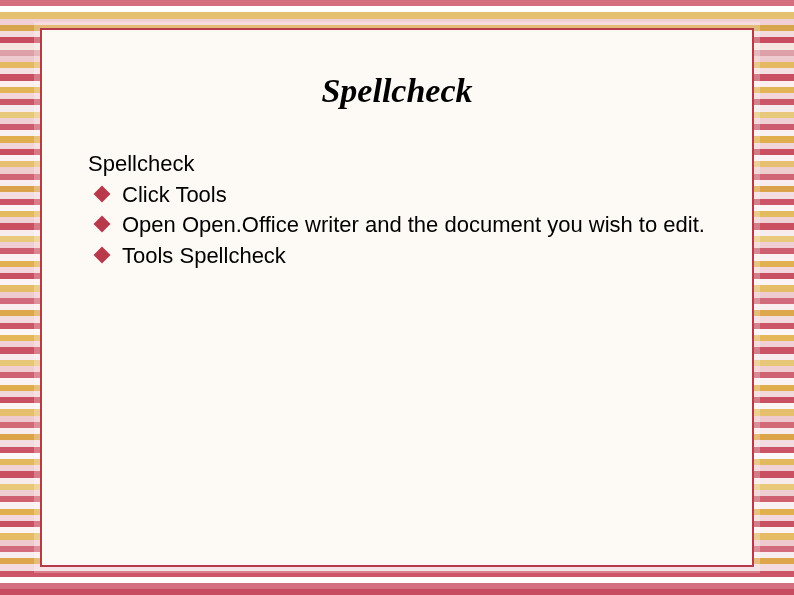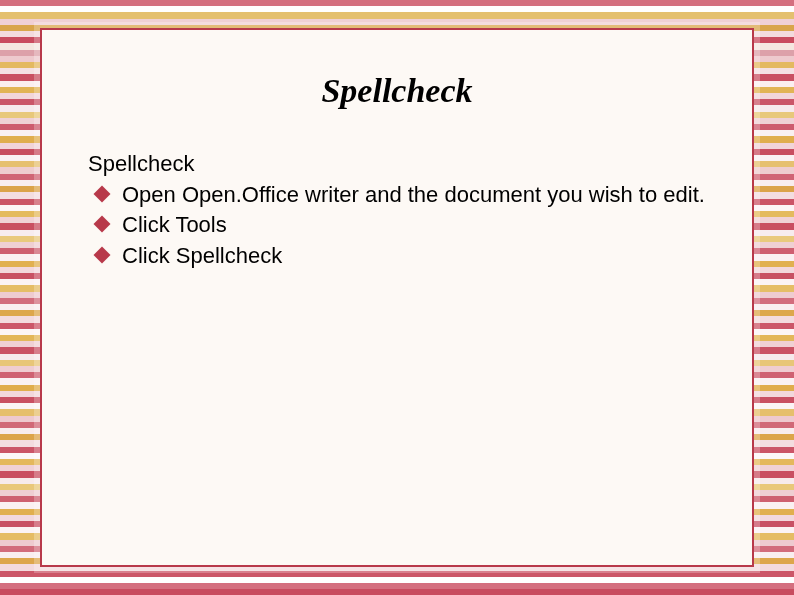--- a/index.html
+++ b/index.html
@@ -165,18 +165,18 @@
     <div style="background: rgb(255, 255, 255);"></div>
     <div style="background: rgb(212, 111, 127);"></div>
     <div style="background: rgb(200, 76, 95);"></div>
   </div>
 
 <div class="slide">
   <h1 class="title">Spellcheck</h1>
   <div class="content">
     <div class="subheading">Spellcheck</div>
     <ul class="bullets" id="bullets">
+        <li><span class="diamond" style="background: rgb(184, 57, 74);"></span><span>Click Tools</span></li>
         <li><span class="diamond" style="background: rgb(184, 57, 74);"></span><span>Open Open.Office writer and the document you wish to edit.</span></li>
-        <li><span class="diamond" style="background: rgb(184, 57, 74);"></span><span>Click Tools</span></li>
-        <li><span class="diamond" style="background: rgb(184, 57, 74);"></span><span>Click Spellcheck</span></li>
+        <li><span class="diamond" style="background: rgb(184, 57, 74);"></span><span>Tools Spellcheck</span></li>
       </ul>
   </div>
 </div>
 
 </body></html>

